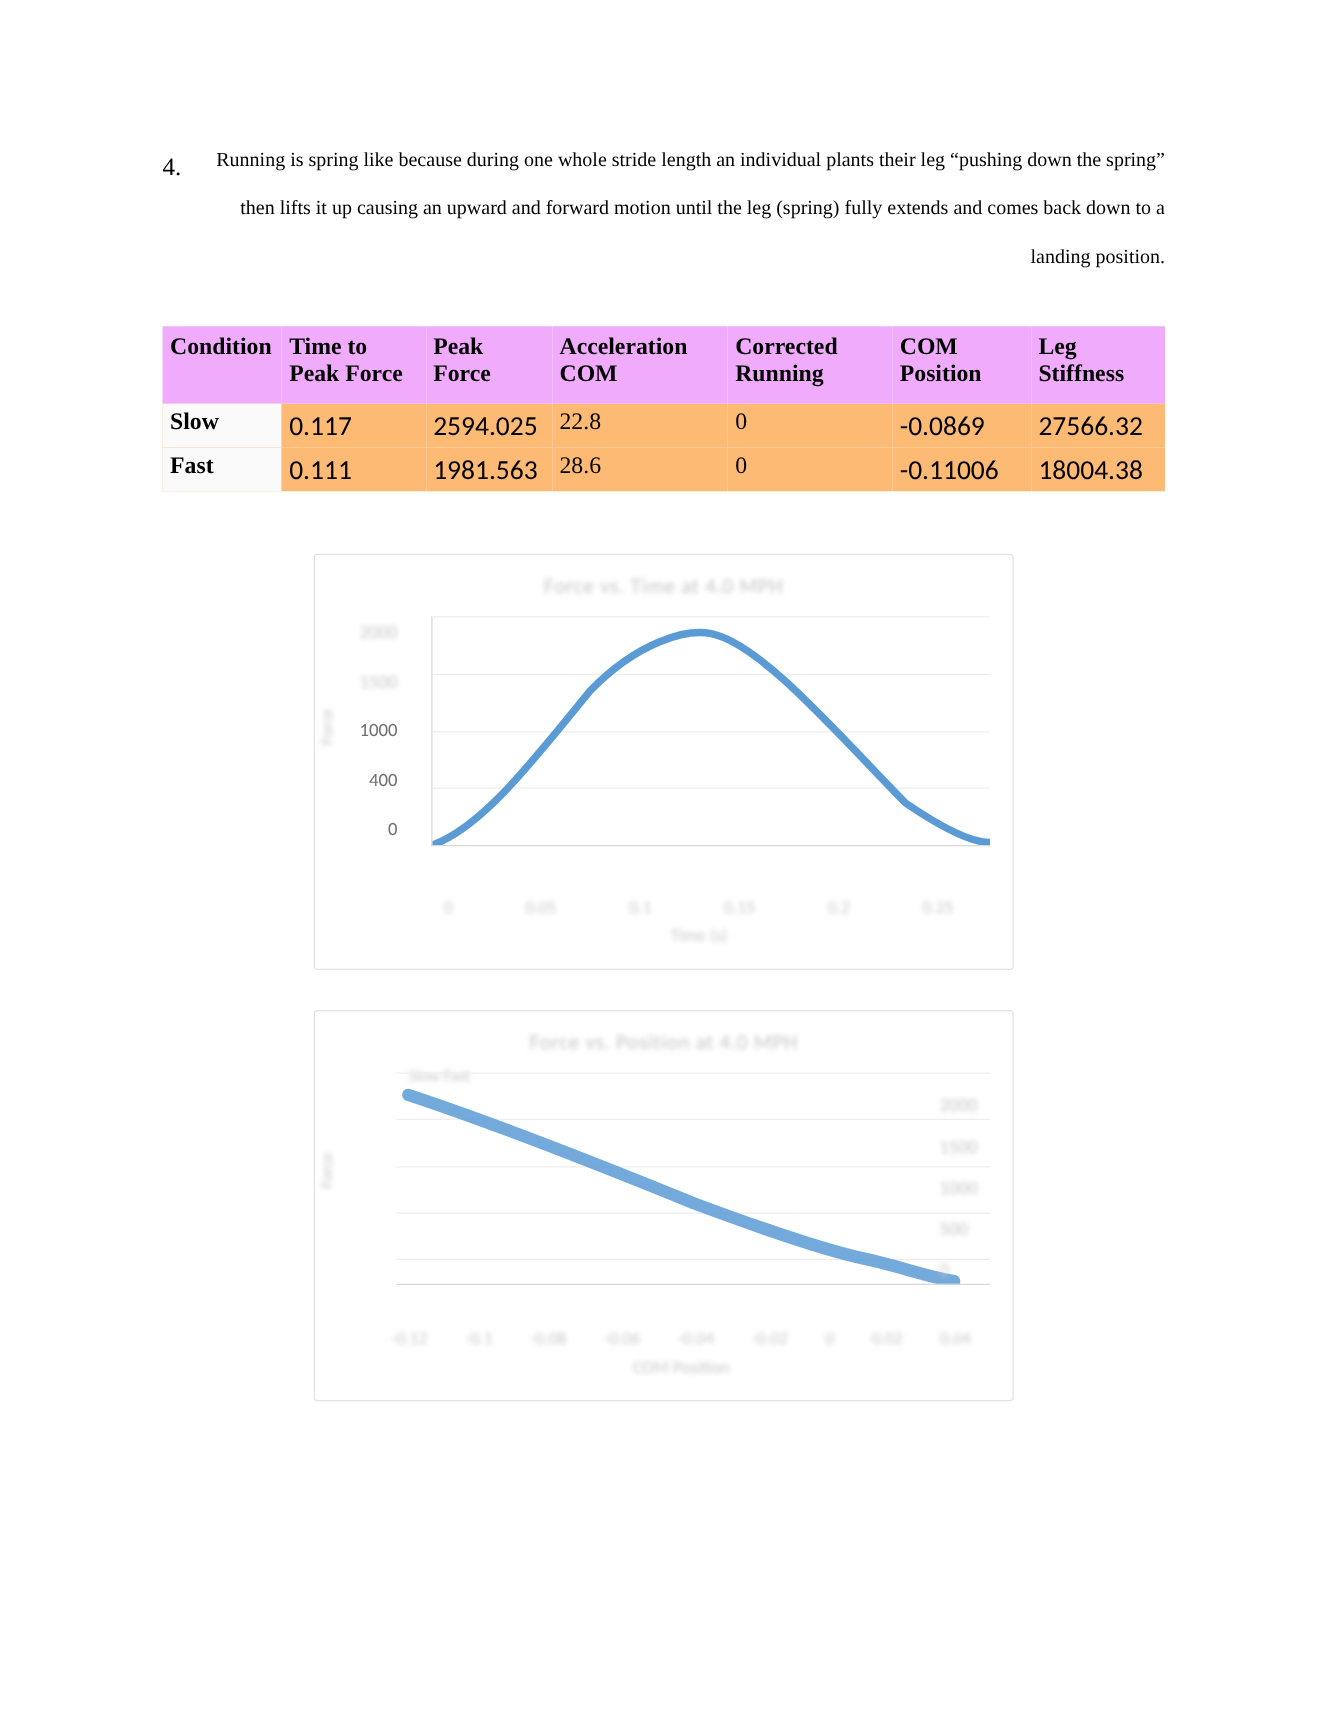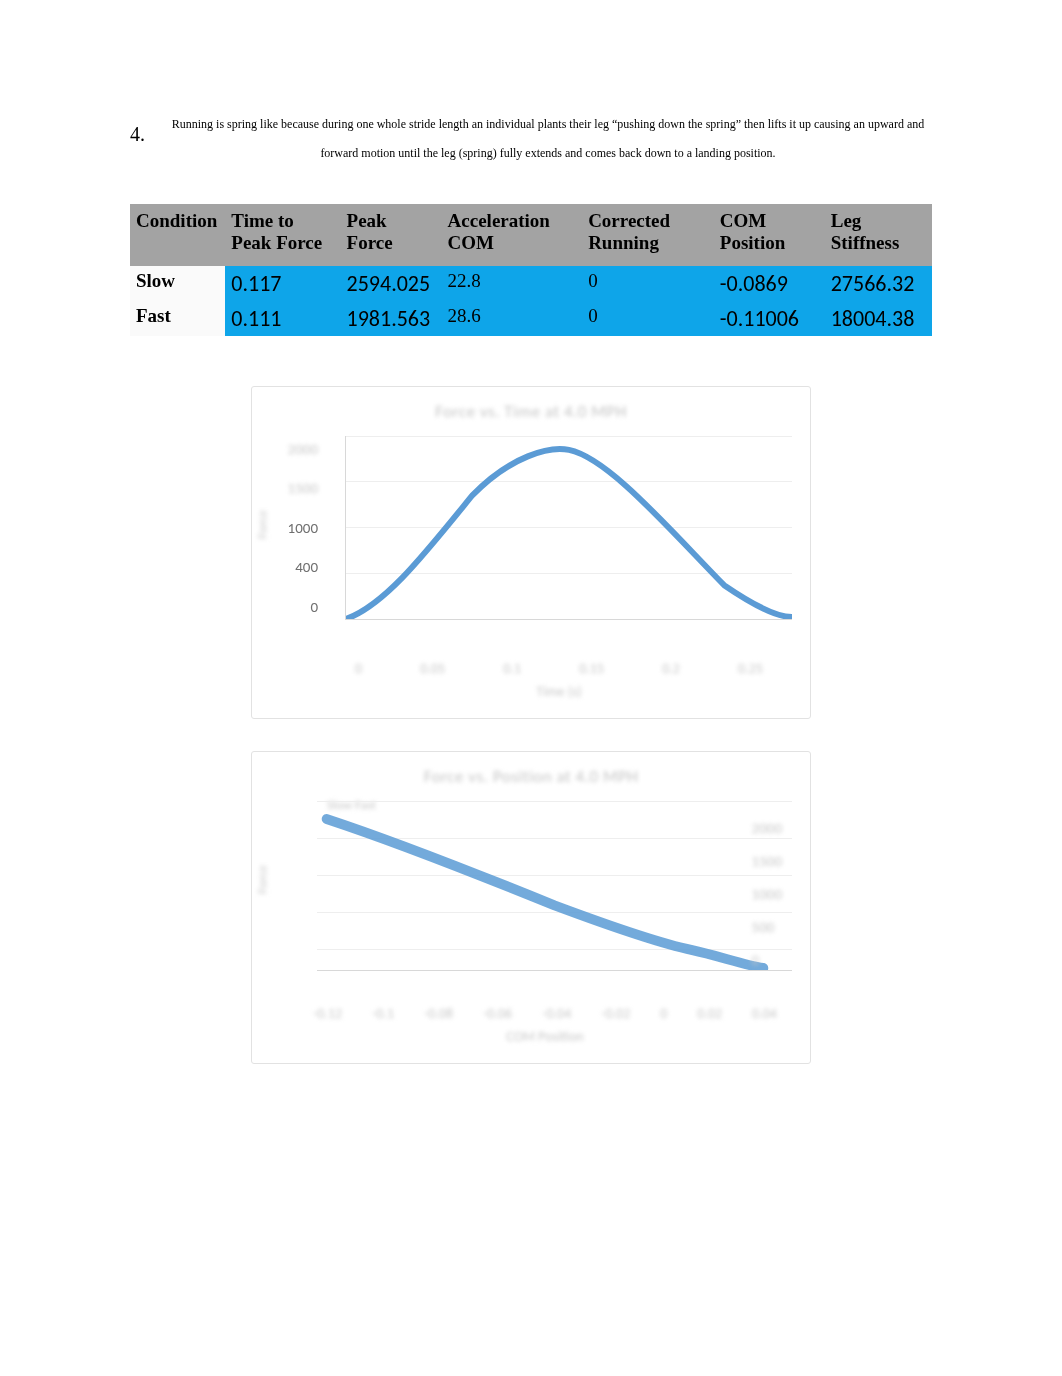--- a/index.html
+++ b/index.html
@@ -23,49 +23,49 @@
       margin-bottom: 30px;
     }
     .list-number {
       width: 34px;
       flex-shrink: 0;
       font-size: 20px;
       line-height: 2.4;
     }
     .list-body {
       flex: 1;
-      font-size: 12px;
+      font-size: 16px;
       line-height: 2.4;
-      text-align: center;
+      text-align: right;
     }
     .table-wrap {
       margin-top: 36px;
       width: 100%;
     }
     table {
       border-collapse: collapse;
       width: 100%;
       font-size: 19px;
     }
     th {
       text-align: left;
       font-weight: bold;
       vertical-align: top;
       padding: 6px 8px 12px 6px;
       font-family: "Times New Roman", Times, serif;
-      background: #a3a3a3;
+      background: #f0abfc;
     }
     td {
       text-align: left;
       vertical-align: top;
       padding: 4px 8px 4px 6px;
       font-family: "Times New Roman", Times, serif;
     }
     tbody tr {
-      background: #0ea5e9;
+      background: #fdba74;
     }
     td.row-head {
       font-weight: bold;
       font-family: "Times New Roman", Times, serif;
       background: #fafafa;
     }
     td.num-cell {
       font-family: Calibri, Arial, sans-serif;
       font-size: 22px;
     }

